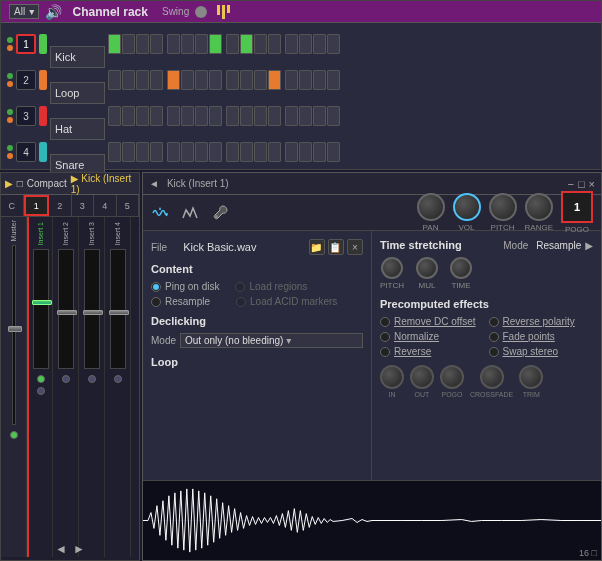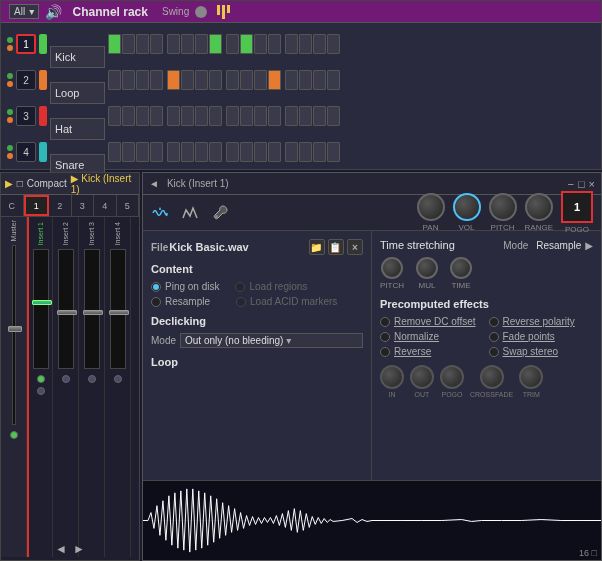--- a/index.html
+++ b/index.html
@@ -303,23 +303,23 @@
       width: 230px;
       padding: 8px;
       border-right: 1px solid #444;
     }
     .se-right {
       width: 230px;
       padding: 8px;
     }
 
     .file-row {
-      display: flex; align-items: center; gap: 1px;
+      display: flex; align-items: center; gap: 16px;
       margin-bottom: 8px;
-      font-size: 10px; color: #aaa; font-weight: bold;
+      font-size: 10px; color: #aaa;
     }
     .file-name { color: #ddd; font-size: 11px; }
     .file-btn {
       width: 16px; height: 16px;
       background: #333;
       border: 1px solid #555;
       color: #aaa;
       font-size: 10px;
       display: flex; align-items: center; justify-content: center;
       cursor: pointer;
@@ -374,21 +374,21 @@
       display: flex; align-items: center; gap: 8px;
       font-size: 10px; color: #888;
     }
 
     
     .time-stretching { margin-bottom: 8px; }
     .ts-header {
       display: flex; align-items: center; justify-content: space-between;
       margin-bottom: 6px;
     }
-    .ts-title { color: #e0e0e0; font-size: 11px; font-weight: normal; }
+    .ts-title { color: #e0e0e0; font-size: 11px; font-weight: bold; }
     .ts-mode {
       display: flex; align-items: center; gap: 4px;
       font-size: 10px; color: #aaa;
     }
     .ts-mode-value { color: #ddd; }
     .ts-arrow { color: #aaa; }
 
     .ts-knobs {
       display: flex; gap: 12px; margin-bottom: 8px;
     }

